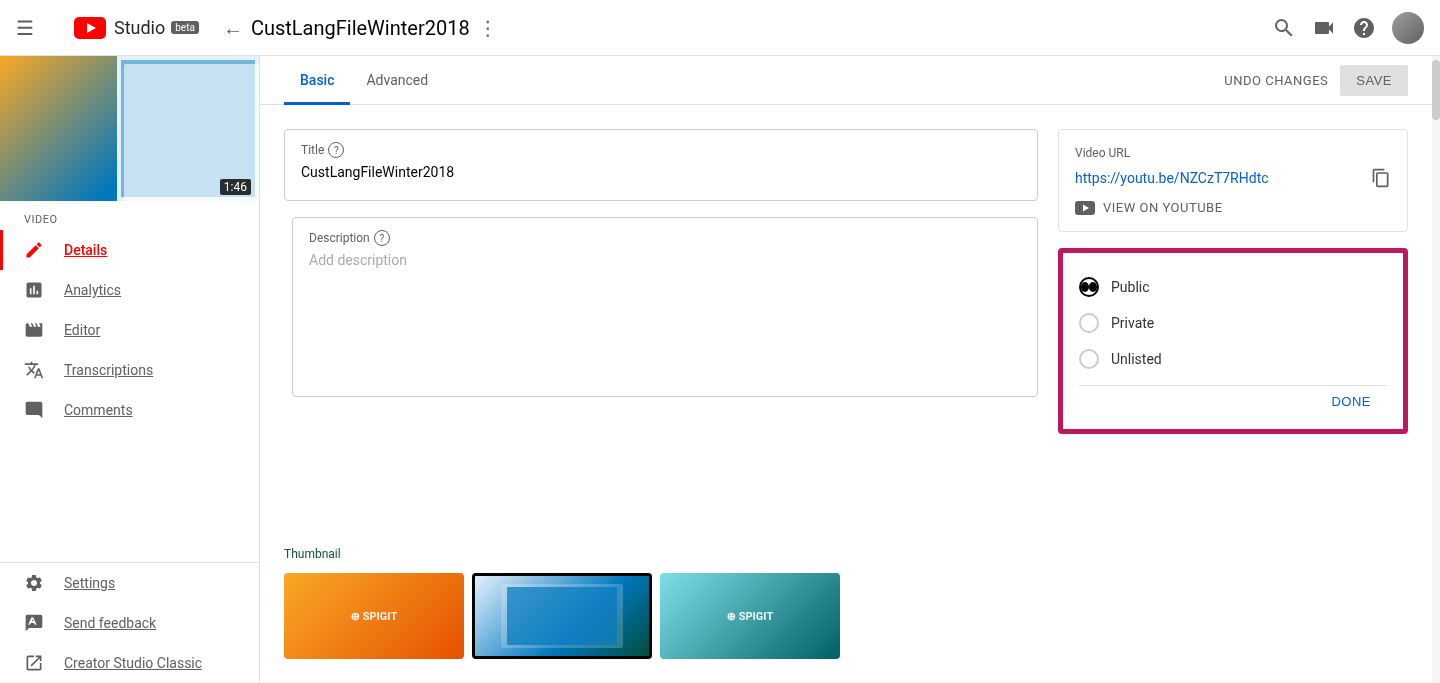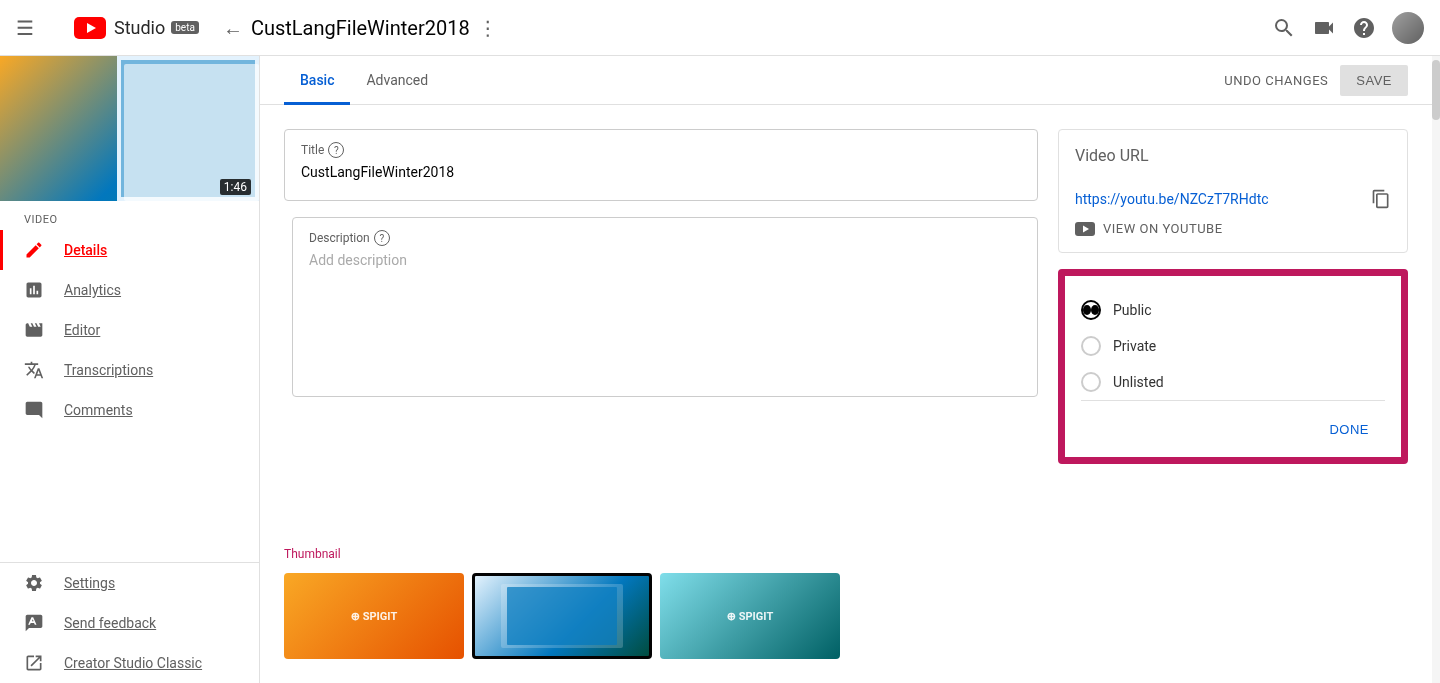--- a/index.html
+++ b/index.html
@@ -92,45 +92,45 @@
     }
     .help-icon { display: inline-flex; align-items: center; justify-content: center; width: 16px; height: 16px; border-radius: 50%; border: 1.5px solid #606060; font-size: 10px; color: #606060; cursor: pointer; }
     .field-value { font-size: 14px; color: #030303; min-height: 24px; }
     .desc-field { min-height: 180px; margin-left: 8px; }
     .desc-placeholder { color: #aaa; }
 
     
     .video-url-box {
       border: 1px solid #e0e0e0; border-radius: 4px; padding: 16px; background: #fff;
     }
-    .url-label { font-size: 16px; color: #606060; margin-bottom: 24px; }
+    .url-label { font-size: 12px; color: #606060; margin-bottom: 8px; }
     .url-row { display: flex; align-items: center; justify-content: space-between; }
     .url-text { font-size: 14px; color: #065fd4; }
     .copy-btn { cursor: pointer; color: #606060; font-size: 20px; }
     .view-on-yt {
       display: flex; align-items: center; gap: 8px; margin-top: 12px;
       font-size: 13px; color: #606060; cursor: pointer; text-transform: uppercase; letter-spacing: 0.5px;
     }
     .yt-small-icon { width: 20px; height: 14px; }
 
-    .visibility-box { border: 7px solid #be185d; border-radius: 4px; padding: 16px; background: #fff; }
+    .visibility-box { border: 5px solid #be185d; border-radius: 4px; padding: 16px; background: #fff; }
     .radio-option { display: flex; align-items: center; gap: 12px; padding: 8px 0; cursor: pointer; }
     .radio-circle {
       width: 20px; height: 20px; border-radius: 50%; border: 2px solid #ccc;
       display: flex; align-items: center; justify-content: center; flex-shrink: 0;
     }
     .radio-circle.checked { border-color: #030303; }
     .radio-circle.checked::after { content: ''; width: 10px; height: 10px; border-radius: 50%; background: #030303; }
     .radio-label { font-size: 14px; }
-    .done-row { display: flex; justify-content: flex-end; padding: 21px 16px 4px; border-top: 1px solid #e0e0e0; }
+    .done-row { display: flex; justify-content: flex-end; padding: 8px 16px 4px; border-top: 1px solid #e0e0e0; margin-top: 8px; }
     .done-btn { font-size: 13px; color: #065fd4; cursor: pointer; letter-spacing: 0.5px; text-transform: uppercase; font-weight: 500; background: none; border: none; }
 
     
     .thumbnail-section { padding: 0 24px 24px; }
-    .thumb-label { font-size: 12px; color: #be185d; margin-bottom: 12px; }
+    .thumb-label { font-size: 12px; color: #14532d; margin-bottom: 12px; }
     .thumb-row { display: flex; gap: 8px; }
     .thumb-item {
       width: 180px; height: 86px; border-radius: 4px; overflow: hidden; cursor: pointer; flex-shrink: 0;
     }
     .thumb-item.selected { border: 3px solid #030303; }
     .thumb-1 { background: linear-gradient(135deg, #f9a825 0%, #e65100 100%); display: flex; align-items: center; justify-content: center; }
     .thumb-2 { background: linear-gradient(135deg, #e3f2fd 0%, #0277bd 60%, #004d40 100%); display: flex; align-items: center; justify-content: center; }
     .thumb-3 { background: linear-gradient(135deg, #80deea 0%, #006064 100%); display: flex; align-items: center; justify-content: center; }
     .spigit-logo { font-size: 11px; color: #fff; font-weight: bold; opacity: 0.9; }
 

